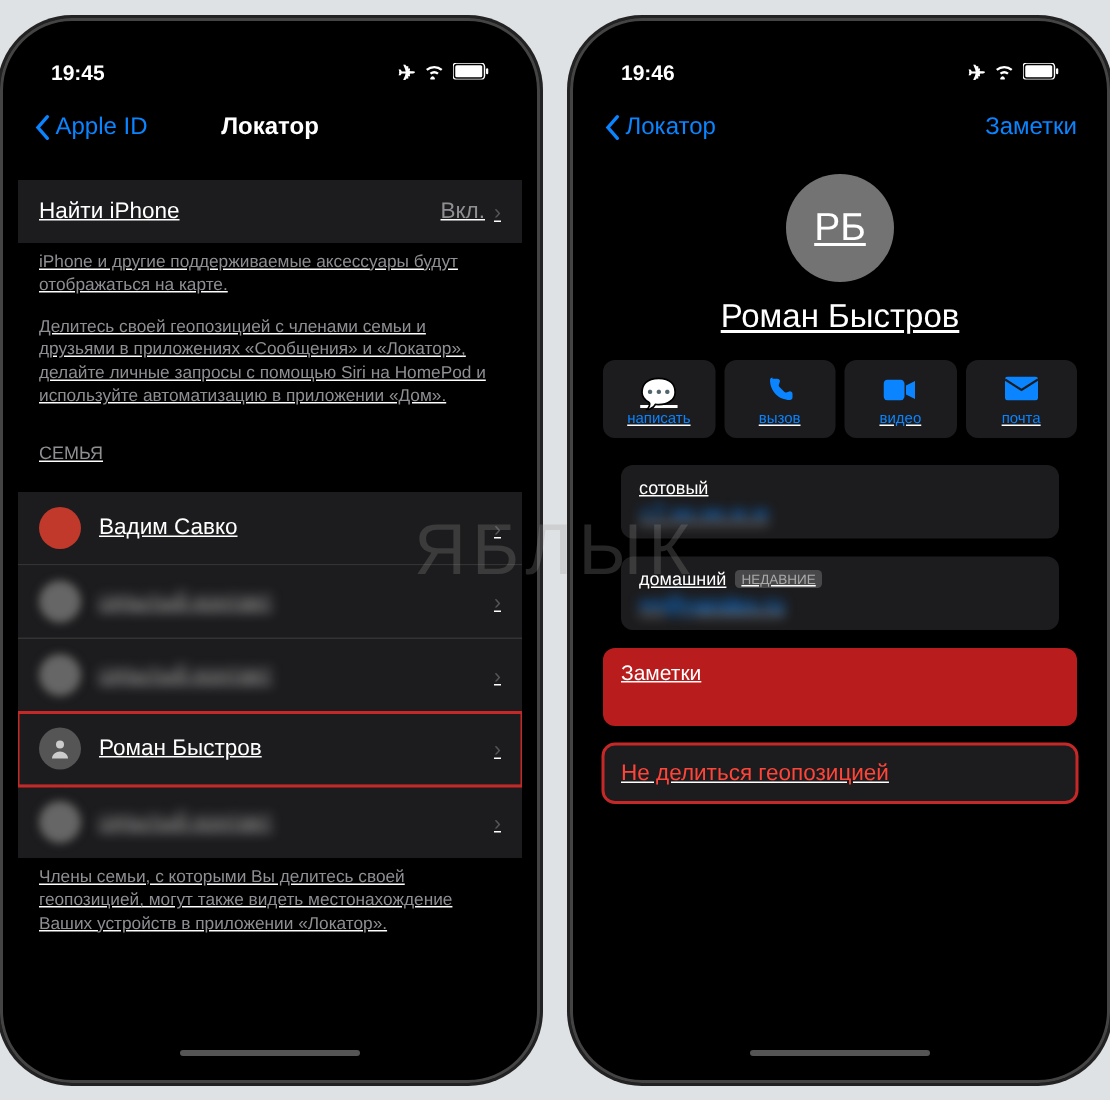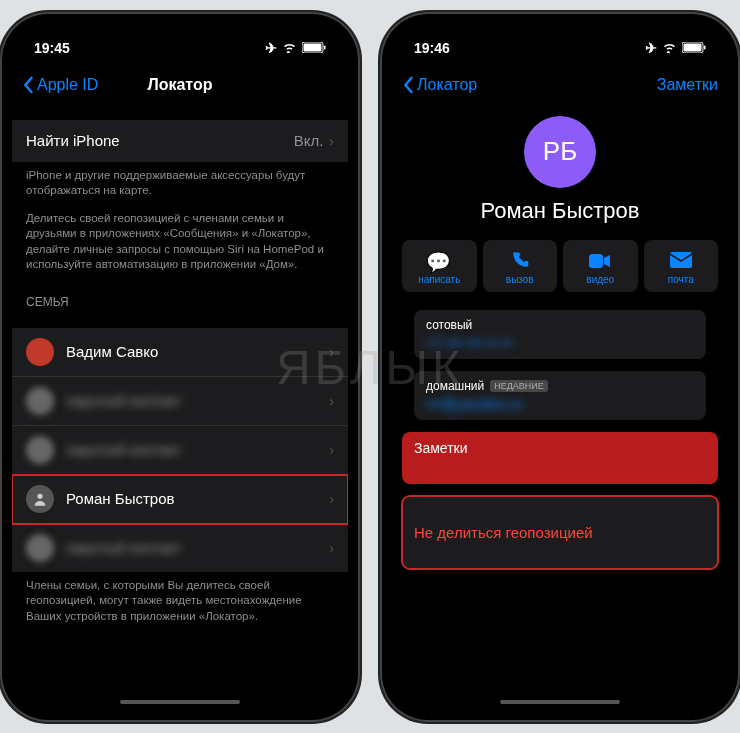--- a/index.html
+++ b/index.html
@@ -84,21 +84,21 @@
     left: 50%;
     transform: translateX(-50%);
     font-size: 16px;
     font-weight: 600;
   }
   .nav-right {
     margin-left: auto;
     color: #0a84ff;
     font-size: 16px;
   }
-  .content { height: calc(100% - 82px); overflow: hidden; }
+  .content { height: calc(100% - 82px); overflow: hidden; text-decoration: underline; }
   .cell-group { margin-top: 14px; }
   .cell {
     background: #1c1c1e;
     padding: 10px 14px;
     display: flex;
     align-items: center;
     min-height: 42px;
     font-size: 15px;
     border-bottom: 0.5px solid #333;
   }
@@ -151,21 +151,21 @@
 
   
   .contact-header {
     text-align: center;
     padding: 10px 0 16px;
   }
   .big-avatar {
     width: 72px;
     height: 72px;
     border-radius: 50%;
-    background: #8b5cf6;
+    background: #737373;
     margin: 0 auto 10px;
     display: flex;
     align-items: center;
     justify-content: center;
     font-size: 26px;
     font-weight: 500;
     color: #fff;
   }
   .contact-name { font-size: 22px; font-weight: 400; }
   .action-row {
@@ -197,21 +197,21 @@
   .notes-block {
     background: #b91c1c;
     border-radius: 8px;
     margin: 0 10px 12px;
     padding: 8px 12px 28px;
     font-size: 14px;
   }
   .danger-block {
     background: #1c1c1e;
     margin: 0 10px;
-    padding: 28px 12px;
+    padding: 11px 12px;
     font-size: 15px;
     color: #ff453a;
     border-radius: 8px;
   }
   .home-ind {
     position: absolute;
     bottom: 6px;
     left: 50%;
     transform: translateX(-50%);
     width: 120px;

